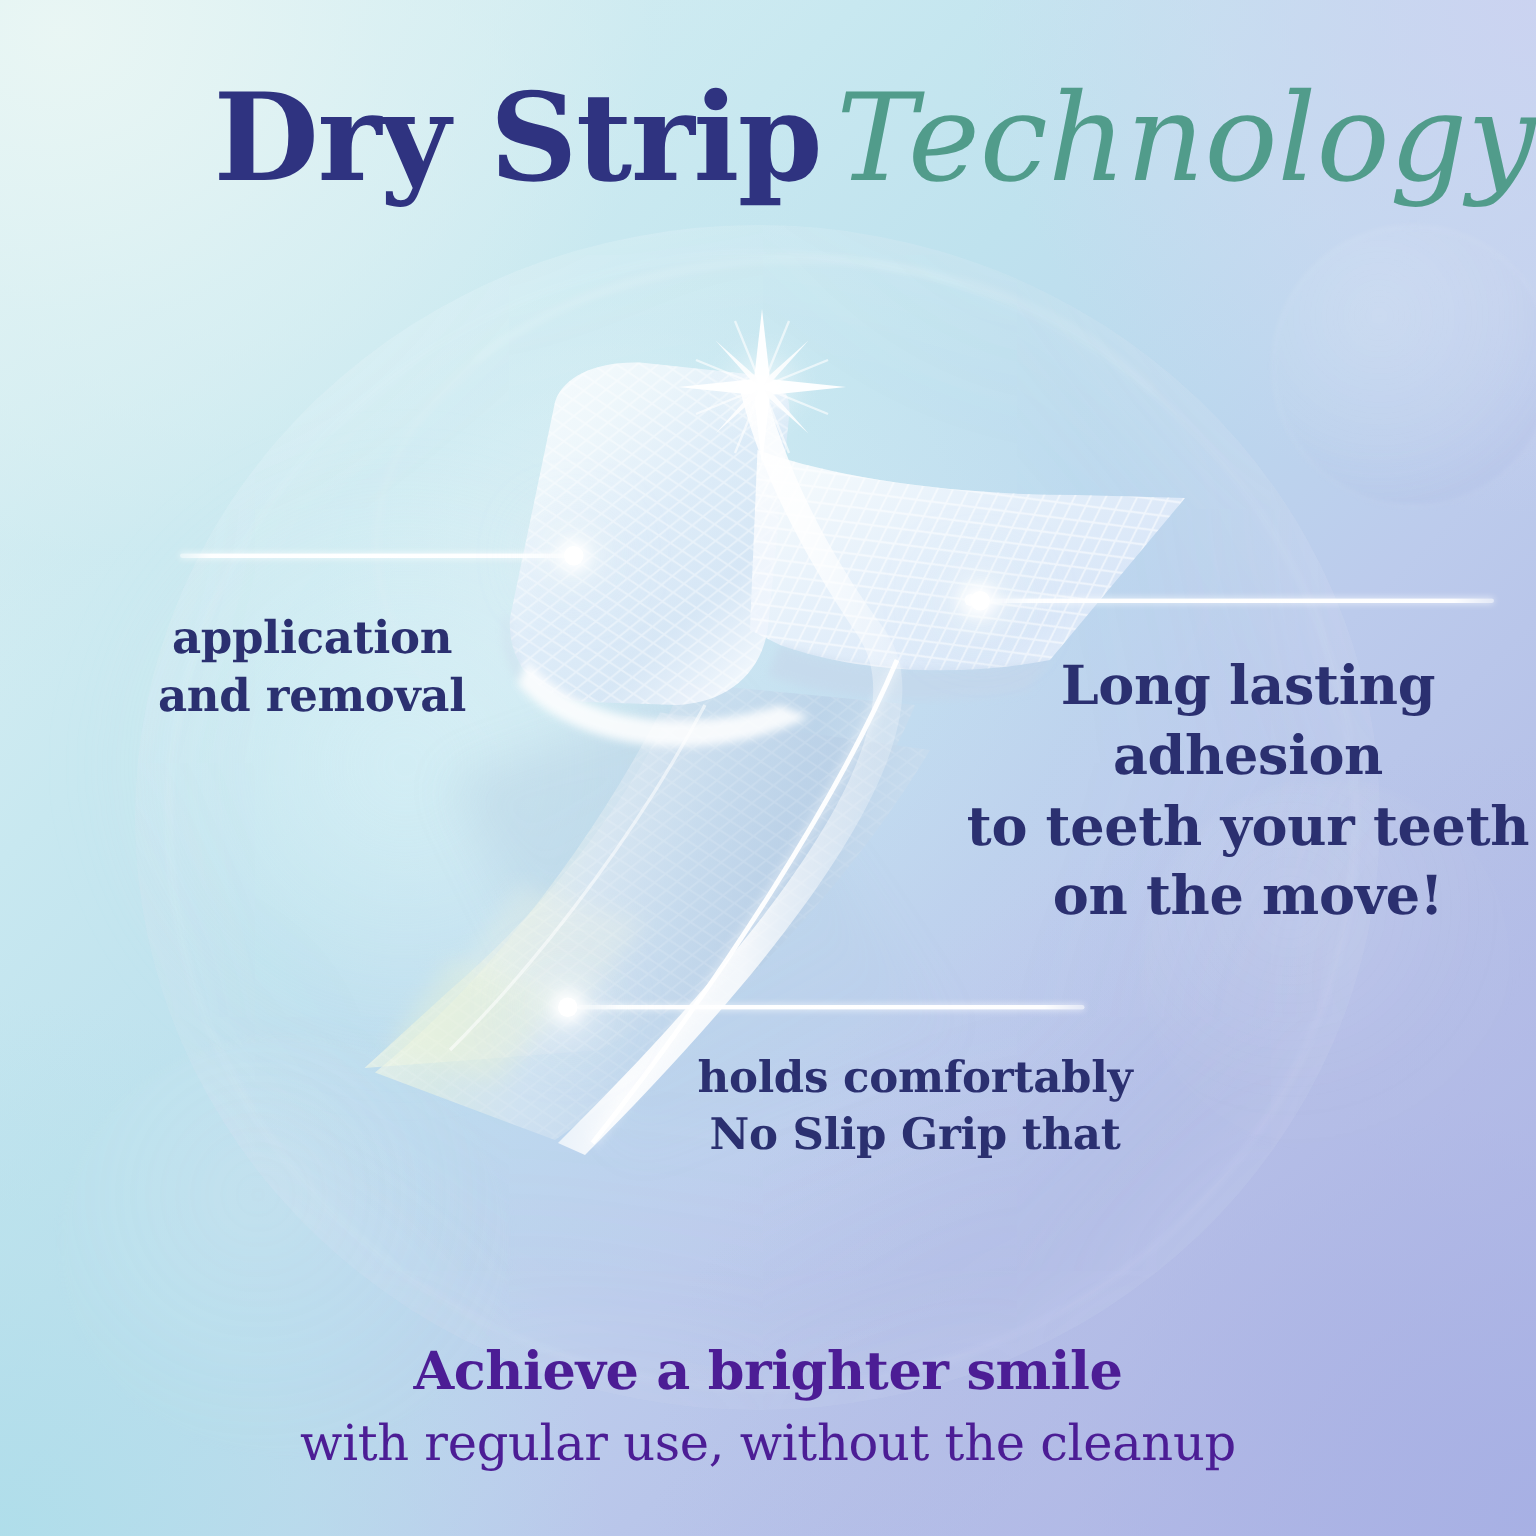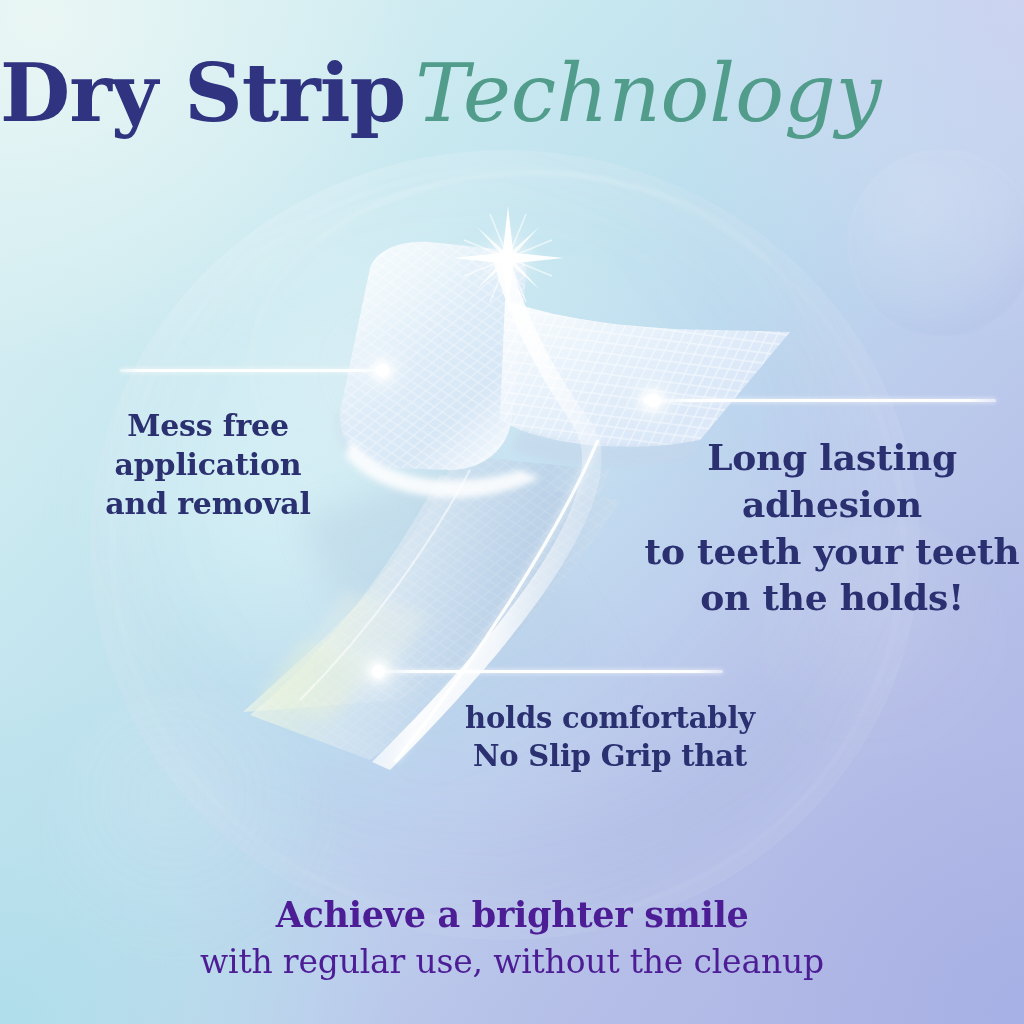--- a/index.html
+++ b/index.html
@@ -171,21 +171,21 @@
     left: 0; top: 0;
     width: 1024px; height: 1024px;
   }
 
   
   .title {
     position: absolute;
     left: 0;
     top: 52px;
     width: 1024px;
-    text-align: left;
+    text-align: right;
     white-space: nowrap;
     line-height: 1;
   }
   .title-bold {
     font-family: "DejaVu Serif", "Liberation Serif", serif;
     font-weight: 700;
     font-size: 81px;
     color: #2f3380;
     letter-spacing: -1px;
   }
@@ -504,29 +504,28 @@
   <div class="leader" id="leader-left"></div>
   <div class="leader-dot" id="dot-left"></div>
 
   <div class="leader" id="leader-right"></div>
   <div class="leader-dot" id="dot-right"></div>
 
   <div class="leader" id="leader-bottom"></div>
   <div class="leader-dot" id="dot-bottom"></div>
 
   <div class="callout" id="callout-left">
-    <span>Mess free</span>
     <span>application</span>
     <span>and removal</span>
   </div>
 
   <div class="callout" id="callout-right">
     <span>Long lasting adhesion</span>
     <span>to teeth your teeth</span>
-    <span>on the holds!</span>
+    <span>on the move!</span>
   </div>
 
   <div class="callout" id="callout-bottom">
     <span>holds comfortably</span>
     <span>No Slip Grip that</span>
   </div>
 
   <div class="footer" id="footer-line1">Achieve a brighter smile</div>
   <div class="footer" id="footer-line2">with regular use, without the cleanup</div>
 

